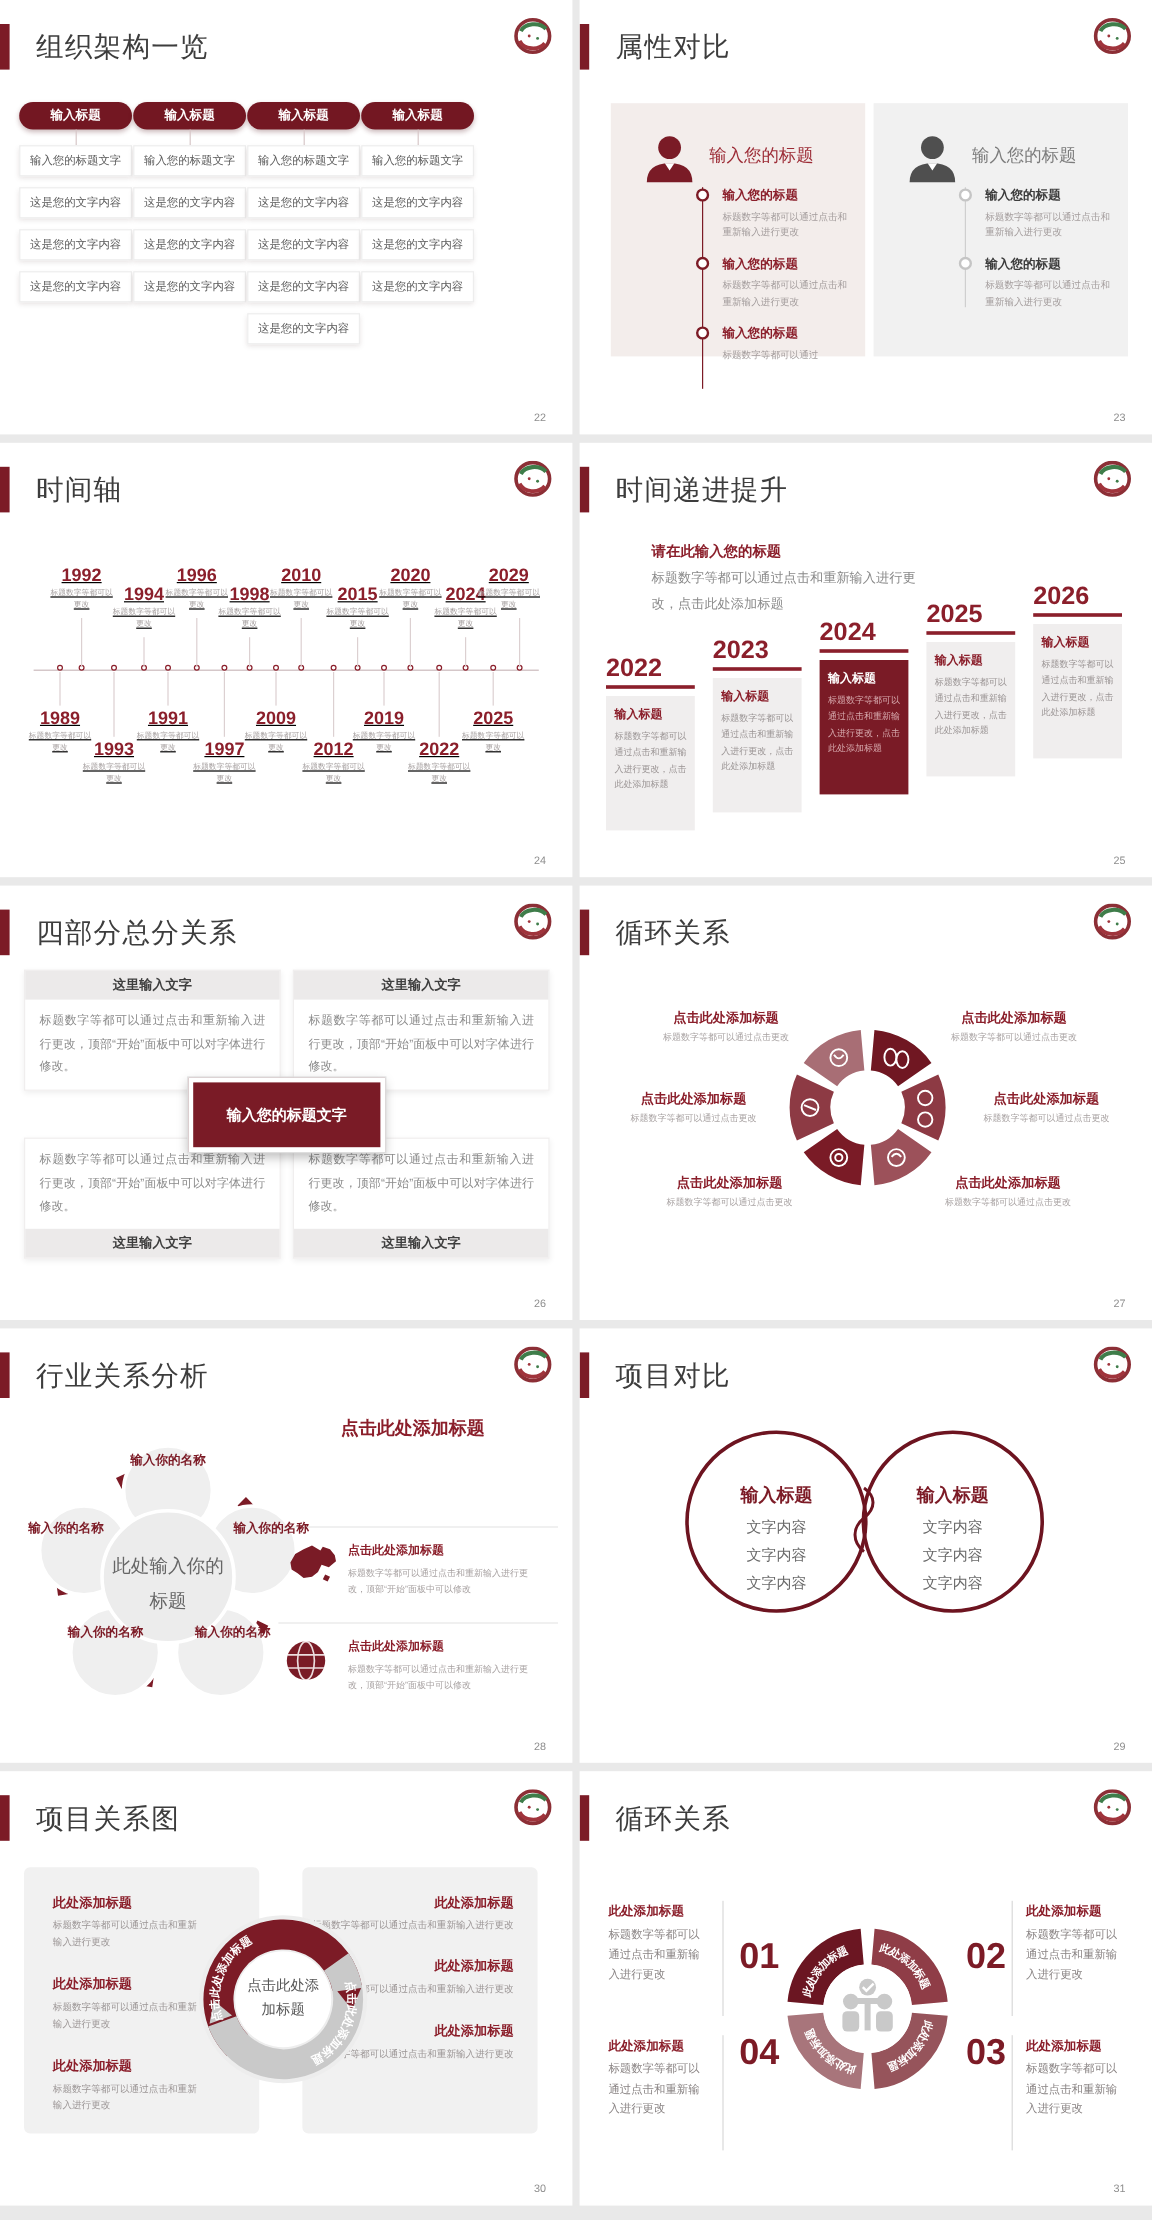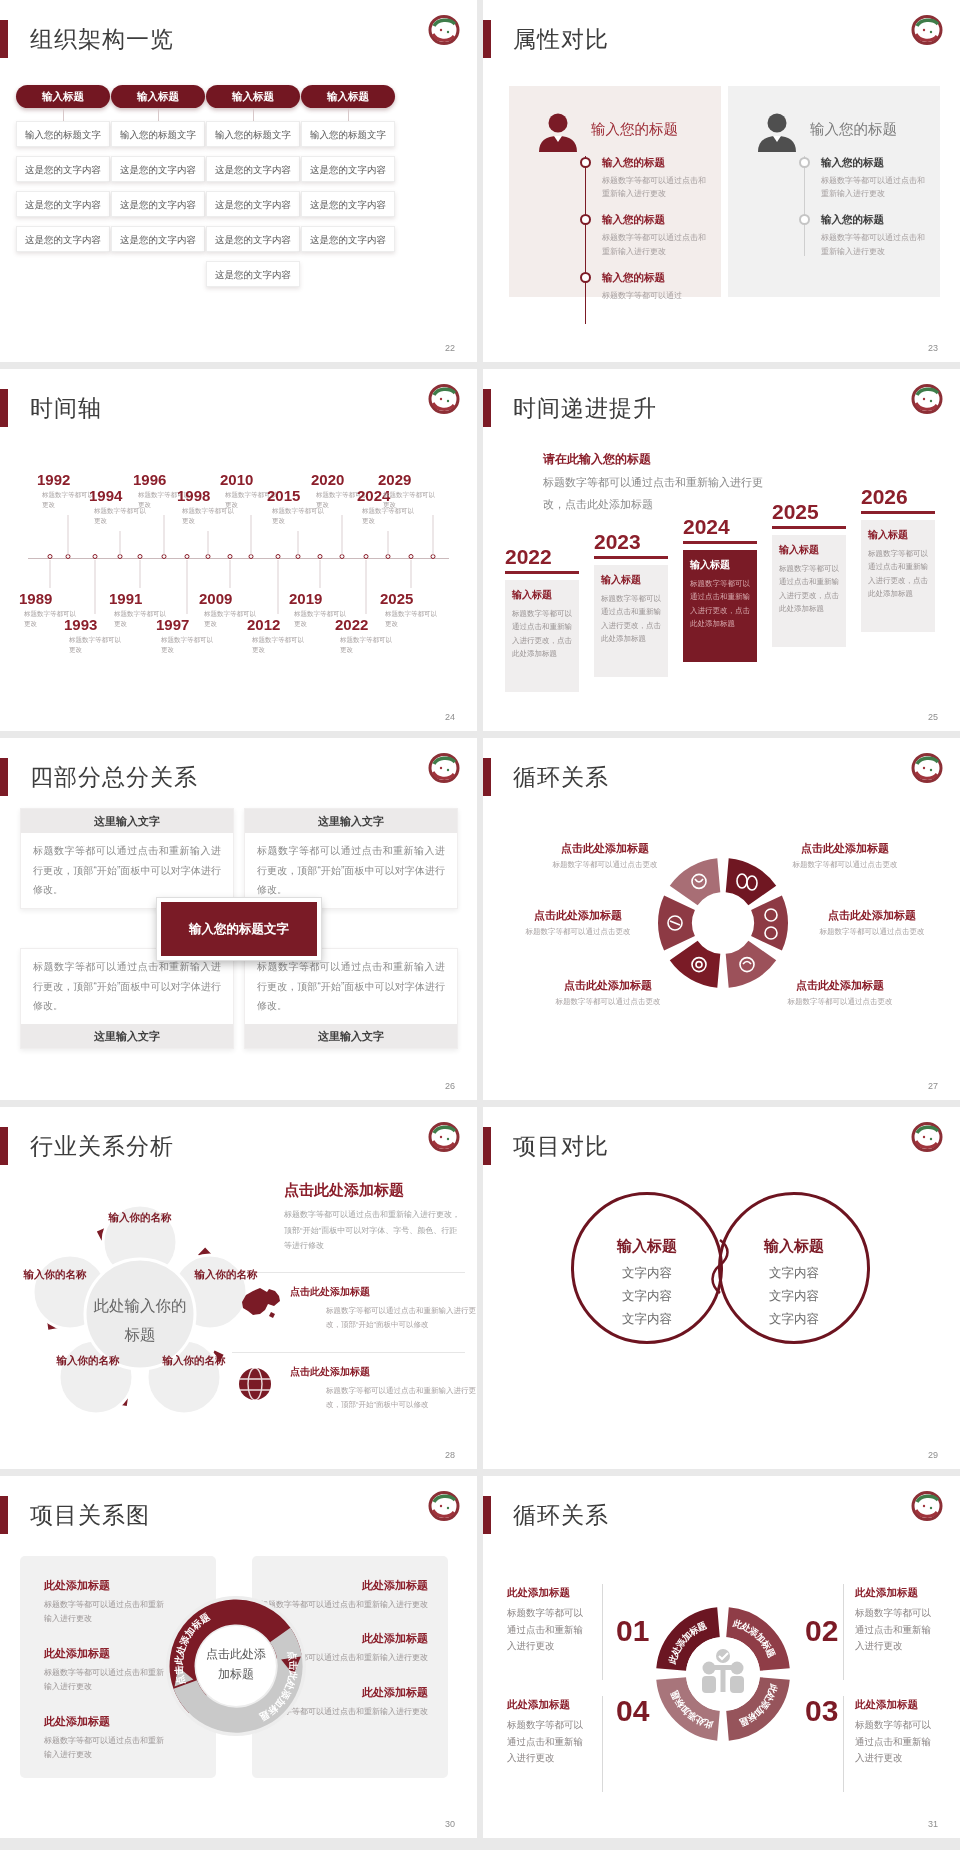--- a/index.html
+++ b/index.html
@@ -31,21 +31,21 @@
   .cmp-item { position:relative; margin-bottom:13px; }
   .cmp-item::before { content:''; position:absolute; left:-22px; top:1px; width:7px; height:7px; border-radius:50%; background:#fff; border:2px solid #7c1b26; }
   .cmp-right .cmp-item::before { border-color:#c5c5c5; }
   .cmp-item-t { font-size:10.5px; font-weight:bold; color:#8b1f2b; }
   .cmp-right .cmp-item-t { color:#3c3c3c; }
   .cmp-item-b { width:110px; margin-top:4px; font-size:8px; color:#a39c9c; line-height:1.65; }
 
   
   .axis { position:absolute; left:28px; right:28px; top:189px; height:1px; background:#cbbabc; }
   .dot { position:absolute; top:185px; width:5px; height:5px; border:1.5px solid #8b1f2b; border-radius:50%; background:#fff; transform:translateX(-50%); }
-  .yr { position:absolute; width:62px; transform:translateX(-50%); text-align:left; }
+  .yr { position:absolute; width:62px; transform:translateX(-50%); text-align:center;text-decoration:underline; }
   .yr-n { font-size:15px; font-weight:bold; color:#8b1f2b; }
   .yr-c { width:52px; margin:2px auto 0; font-size:6.5px; color:#a8a2a2; line-height:1.5; }
   .vline { position:absolute; width:1px; background:#dcd0d1; transform:translateX(-50%); }
 
   
   .st-intro-t { position:absolute; left:60px; top:82px; font-size:12px; font-weight:bold; color:#8b1f2b; }
   .st-intro-b { position:absolute; left:60px; top:102px; width:222px; font-size:11px; color:#8a8a8a; line-height:2.0; }
   .step { position:absolute; width:74px; }
   .step-year { font-size:21px; font-weight:bold; color:#8b1f2b; }
   .step-rule { height:2.5px; background:#8b1f2b; margin-top:2px; }
@@ -68,21 +68,21 @@
   .rl-b { margin-top:4px; font-size:7.5px; color:#a8a2a2; }
 
   
   .petal-label { position:absolute; transform:translateX(-50%); text-align:center; font-size:10.5px; font-weight:bold; color:#7c1b26; line-height:1.35; z-index:2; }
   .flower-center { position:absolute; left:140px; top:184px; transform:translateX(-50%); width:100px; text-align:center; font-size:15.5px; color:#666; line-height:1.9; z-index:2; }
   .ind-head { position:absolute; left:284px; top:74px; font-size:15px; font-weight:bold; color:#8b1f2b; }
   .ind-headb { position:absolute; left:284px; top:100px; width:180px; font-size:8px; color:#a3a3a3; line-height:1.95; }
   .ind-row { position:absolute; left:232px; width:233px; border-top:1px solid #e6e6e6; padding-top:12px; display:flex; }
   .ind-ic { width:58px; flex:0 0 58px; padding-left:4px; }
   .ind-rt { font-size:10px; font-weight:bold; color:#8b1f2b; }
-  .ind-rb { margin-top:5px; font-size:7.5px; color:#a8a2a2; line-height:1.8; width:158px;margin-left:36px; }
+  .ind-rb { margin-top:5px; font-size:7.5px; color:#a8a2a2; line-height:1.8; width:158px; }
 
   
   .venn { position:absolute; width:152px; height:152px; border:3px solid #6d1420; border-radius:50%; text-align:center; padding-top:42px; }
   .venn-t { font-size:15px; font-weight:bold; color:#7c1b26; margin-bottom:6px; }
   .venn-l { font-size:12.5px; color:#6a6a6a; line-height:1.85; }
   .venn-cap { position:absolute; left:90px; top:264px; width:300px; text-align:center; font-size:11px; color:#6f6f6f; line-height:2.1; }
 
   
   .proj-panel { position:absolute; top:80px; width:196px; height:222px; background:#f1f1f1; border-radius:5px; padding:22px 0 0 24px; }
   .proj-right { text-align:right; padding:22px 20px 0 0; }
@@ -285,21 +285,21 @@
         <div class="yr-c">标题数字等都可以更改</div>
       </div>
     <div class="yr" style="left:342px;top:102px">
         <div class="yr-n">2020</div>
         <div class="yr-c">标题数字等都可以更改</div>
       </div>
     <div class="yr" style="left:388px;top:118px">
         <div class="yr-n">2024</div>
         <div class="yr-c">标题数字等都可以更改</div>
       </div>
-    <div class="yr" style="left:409px;top:102px">
+    <div class="yr" style="left:424px;top:102px">
         <div class="yr-n">2029</div>
         <div class="yr-c">标题数字等都可以更改</div>
       </div>
 
     <div class="yr" style="left:50px;top:221px">
         <div class="yr-n">1989</div>
         <div class="yr-c">标题数字等都可以更改</div>
       </div>
     <div class="yr" style="left:95px;top:247px">
         <div class="yr-n">1993</div>
@@ -492,21 +492,20 @@
       <circle cx="110" cy="112" r="55" fill="#ececec" stroke="#fff" stroke-width="3"></circle>
     </svg>
     <div class="petal-label" style="left:140px;top:103px">输入你的名称</div>
     <div class="petal-label" style="left:55px;top:160px">输入你的名称</div>
     <div class="petal-label" style="left:226px;top:160px">输入你的名称</div>
     <div class="petal-label" style="left:88px;top:246px">输入你的名称</div>
     <div class="petal-label" style="left:194px;top:246px">输入你的名称</div>
     <div class="flower-center">此处输入你的标题</div>
 
     <div class="ind-head">点击此处添加标题</div>
-    <div class="ind-headb">标题数字等都可以通过点击和重新输入进行更改，顶部“开始”面板中可以对字体、字号、颜色、行距等进行修改</div>
 
     <div class="ind-row" style="top:165px">
       <div class="ind-ic">
         <svg width="46" height="36" viewBox="0 0 46 36">
           <path d="M6,17 L10,10 L17,6 L24,3 L31,7 L33,4 L39,6 L43,11 L44,16 L38,21 L32,19 L29,25 L24,29 L17,30 L12,26 L7,23 Z" fill="#7a1b26"></path>
           <path d="M35,27 l4,2 l-2,4 l-4,-2 Z" fill="#7a1b26"></path>
         </svg>
       </div>
       <div>
         <div class="ind-rt">点击此处添加标题</div>

